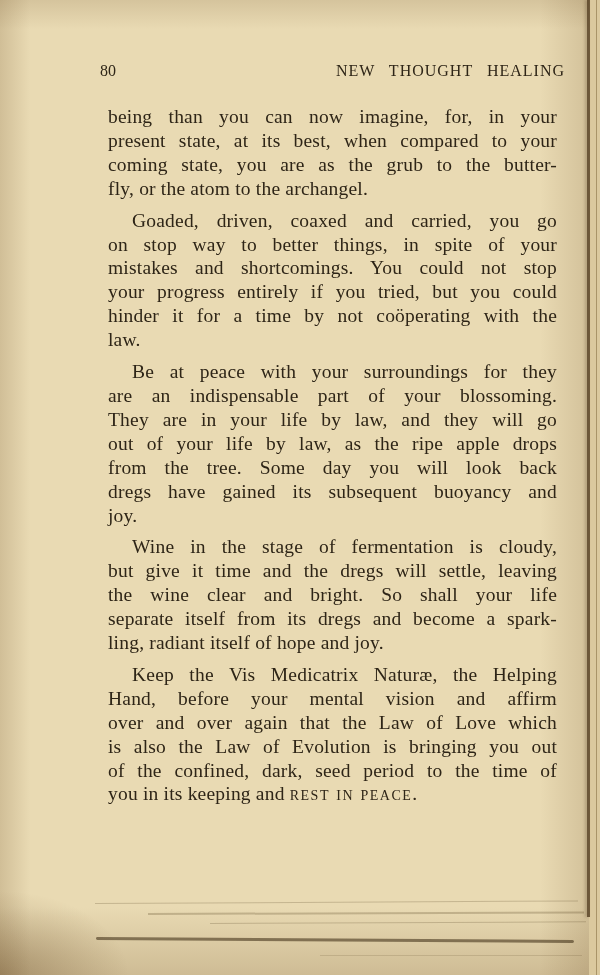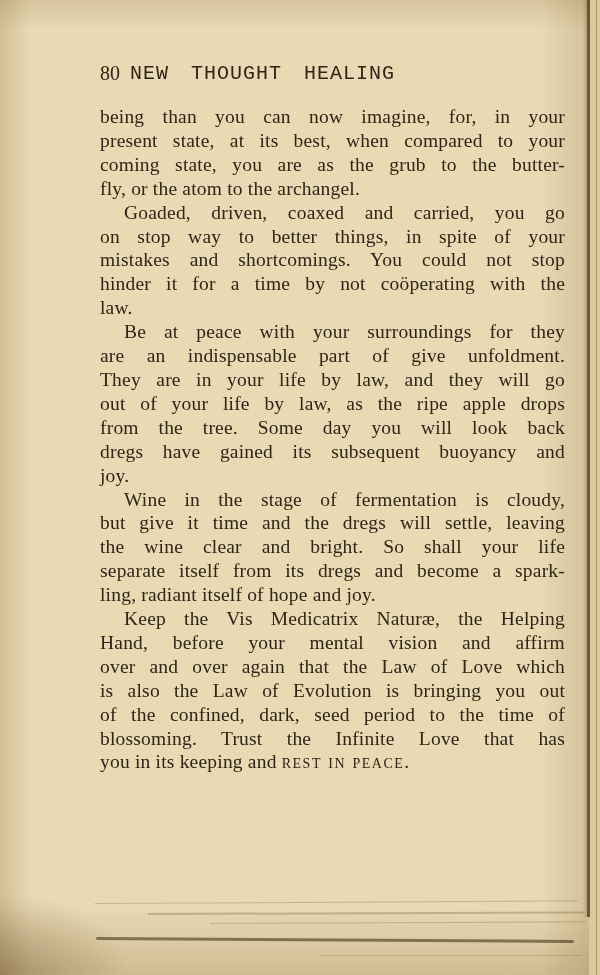--- a/index.html
+++ b/index.html
@@ -30,39 +30,38 @@
   .edge-line{
     position:absolute;top:0;right:10px;bottom:58px;width:3px;
     background:#4a3419;opacity:.75;
     box-shadow:-2px 0 3px rgba(74,52,25,.35);
   }
   
   .header{
     position:relative;
     margin:62px 35px 0 100px;
     height:26px;
-    font-size:20px;
+    font-size:16px;
   }
   .pagenum{position:absolute;left:0;top:0;}
   .title{
-    text-align:left;
+    text-align:right;
     letter-spacing:1px;
     word-spacing:9px;
     padding-left:30px;
-    font-family:Liberation Mono, monospace;
   }
   
   .text-block{
     margin:17px 35px 0 100px;
     width:465px;
     font-size:19.5px;
     line-height:23.9px;
     letter-spacing:.2px;
   }
-  .paragraph{margin:0;}
+  .paragraph{margin:8px;}
   .line{
     text-align:justify;
     text-align-last:justify;
   }
   .line.last{text-align-last:left;}
   .line.indent{text-indent:24px;}
   .smallcaps{font-variant:small-caps;letter-spacing:1.5px;}
   
   .curl{
     position:absolute;height:1px;
@@ -96,46 +95,46 @@
       <div class="paragraph">
         <div class="line">being than you can now imagine, for, in your</div>
         <div class="line">present state, at its best, when compared to your</div>
         <div class="line">coming state, you are as the grub to the butter-</div>
         <div class="line last">fly, or the atom to the archangel.</div>
       </div>
       <div class="paragraph">
         <div class="line indent">Goaded, driven, coaxed and carried, you go</div>
         <div class="line">on stop way to better things, in spite of your</div>
         <div class="line">mistakes and shortcomings.  You could not stop</div>
+        <div class="line">your progress entirely if you tried, but you could</div>
         <div class="line">hinder it for a time by not coöperating with the</div>
         <div class="line last">law.</div>
       </div>
       <div class="paragraph">
         <div class="line indent">Be at peace with your surroundings for they</div>
-        <div class="line">are an indispensable part of give unfoldment.</div>
+        <div class="line">are an indispensable part of your blossoming.</div>
         <div class="line">They are in your life by law, and they will go</div>
         <div class="line">out of your life by law, as the ripe apple drops</div>
         <div class="line">from the tree.  Some day you will look back</div>
         <div class="line">dregs have gained its subsequent buoyancy and</div>
         <div class="line last">joy.</div>
       </div>
       <div class="paragraph">
         <div class="line indent">Wine in the stage of fermentation is cloudy,</div>
         <div class="line">but give it time and the dregs will settle, leaving</div>
         <div class="line">the wine clear and bright.  So shall your life</div>
         <div class="line">separate itself from its dregs and become a spark-</div>
         <div class="line last">ling, radiant itself of hope and joy.</div>
       </div>
       <div class="paragraph">
         <div class="line indent">Keep the Vis Medicatrix Naturæ, the Helping</div>
         <div class="line">Hand, before your mental vision and affirm</div>
         <div class="line">over and over again that the Law of Love which</div>
         <div class="line">is also the Law of Evolution is bringing you out</div>
         <div class="line">of the confined, dark, seed period to the time of</div>
-        <div class="line">blossoming.  Trust the Infinite Love that has</div>
         <div class="line last">you in its keeping and <span class="smallcaps">rest in peace.</span></div>
       </div>
     </div>
 
   <div class="curl curl1"></div>
   <div class="curl curl2"></div>
   <div class="curl curl3"></div>
   <div class="curl curl4"></div>
   <div class="curl curl5"></div>
   <div class="corner-shadow"></div>

